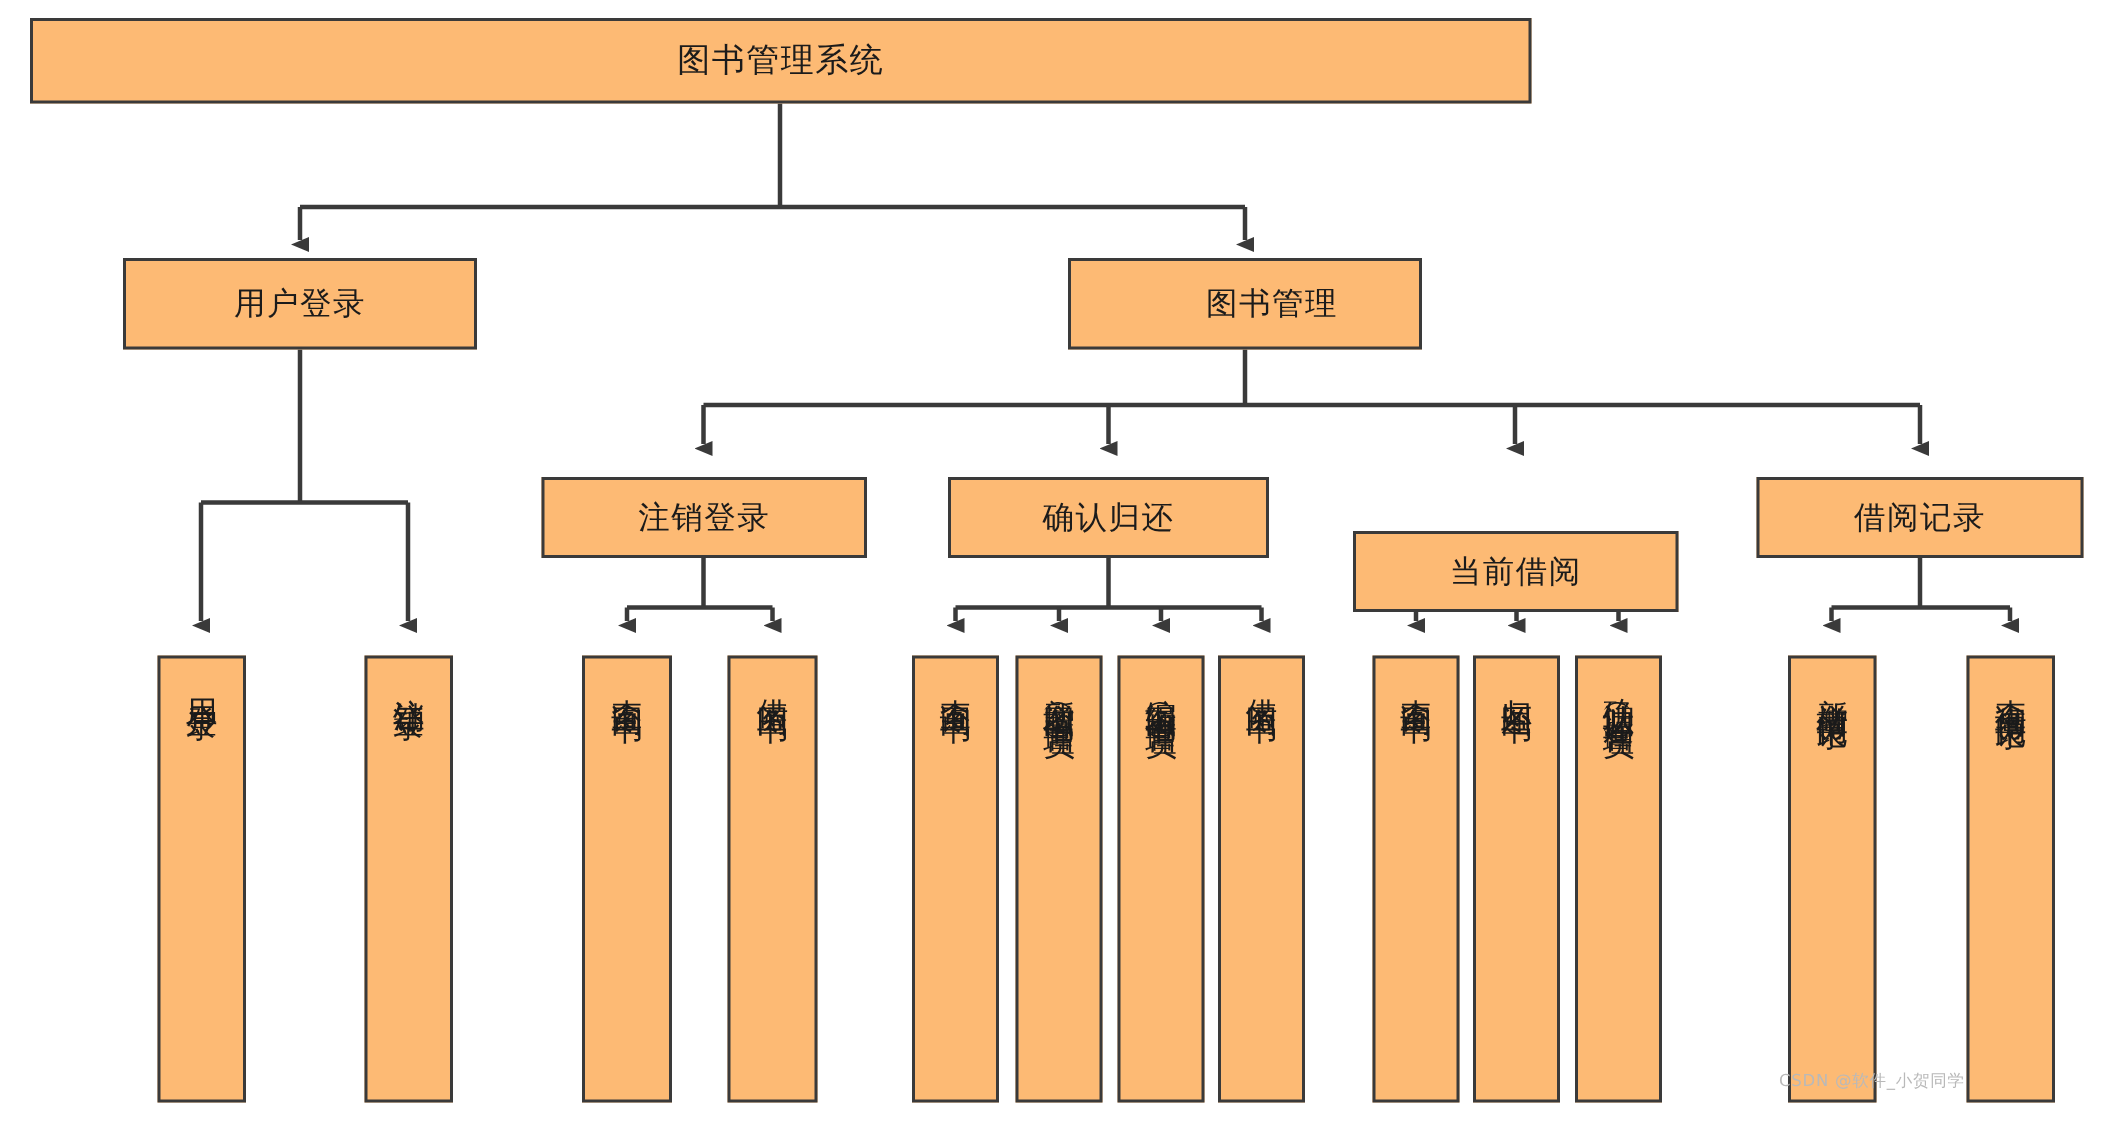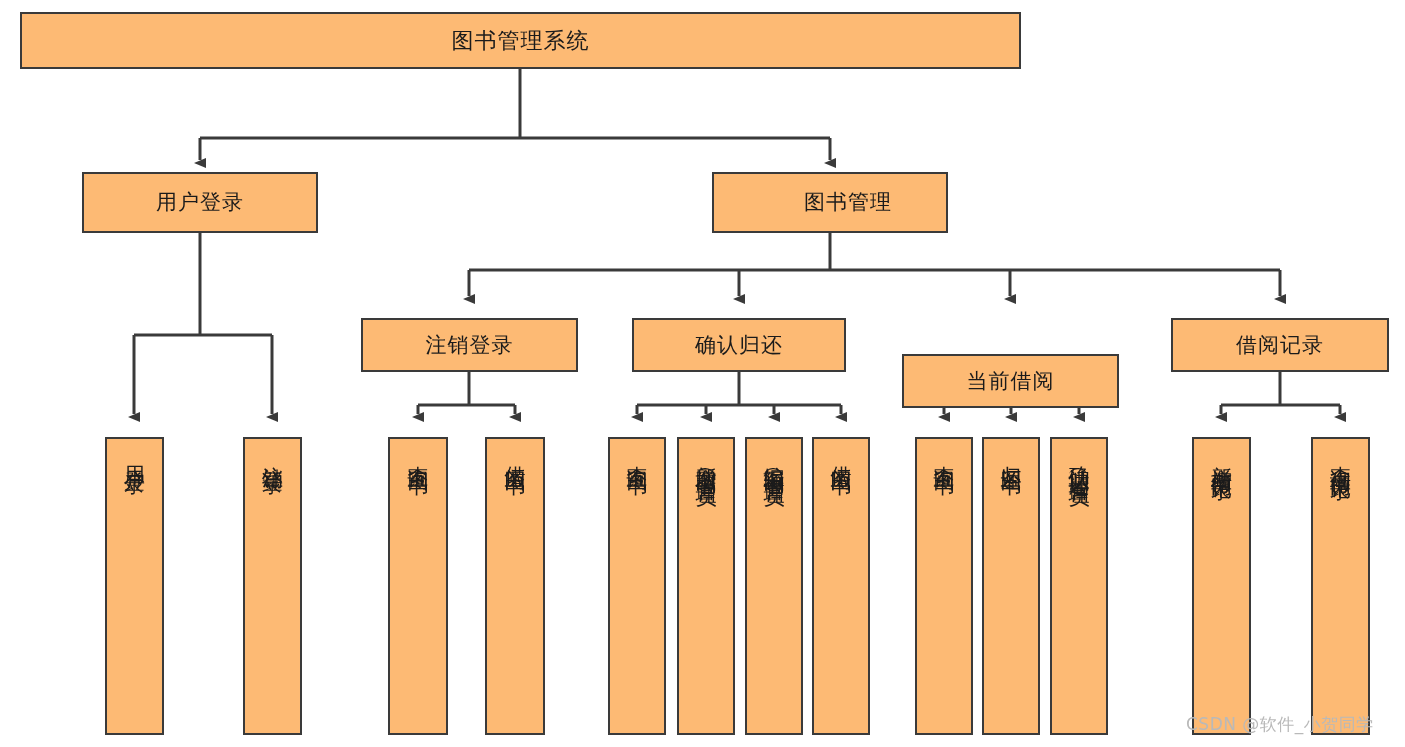--- a/index.html
+++ b/index.html
@@ -55,21 +55,21 @@
     font-size: 21px;
     letter-spacing: 3px;
     line-height: 1.05;
     white-space: nowrap;
   }
   .node.root .label { font-size: 22px; }
   .watermark {
     position: absolute;
     left: 1186px;
     top: 713px;
-    font-size: 17px;
+    font-size: 11px;
     color: #b9b9b9;
     white-space: nowrap;
     letter-spacing: 0.5px;
   }
 </style>
 </head>
 <body>
 
 <div id="canvas">
 

